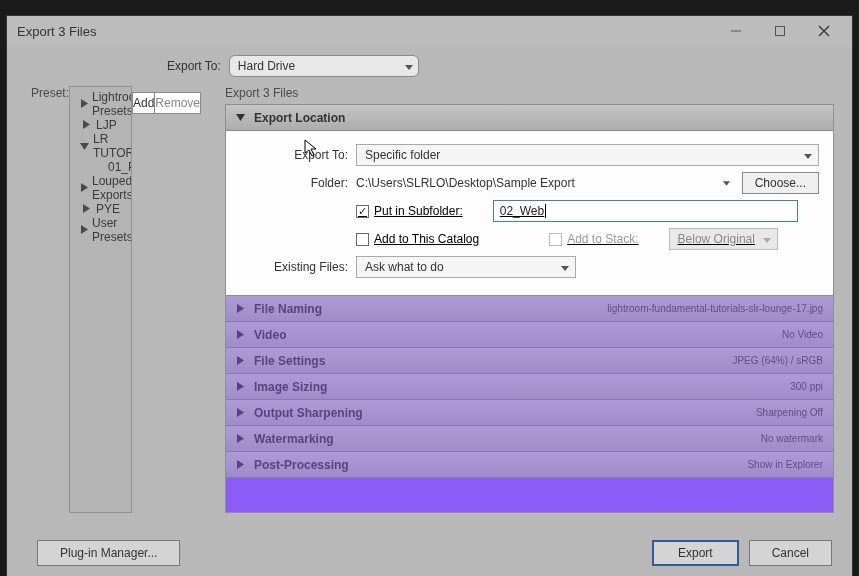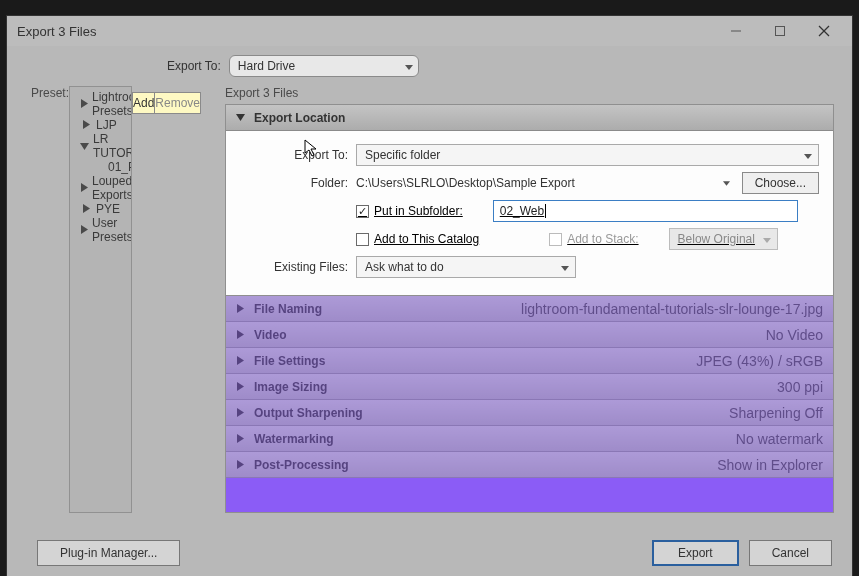--- a/index.html
+++ b/index.html
@@ -22,33 +22,33 @@
 .content { display: flex; height: 427px; }
 
 .left-col { width: 200px; padding: 0 6px 0 26px; display: flex; flex-direction: row; }
 .left-col .lbl { color: #4a4a4a; font-size: 12px; margin-bottom: 4px; margin-left: -2px; }
 .preset-tree { flex: 1; border: 1px solid #8f8f8f; background: #b4b4b4; padding: 6px 0; overflow: auto; opacity: 0.95; }
 .preset-item { display: flex; align-items: center; height: 21px; color: #333; padding-left: 10px; }
 .preset-item.child { padding-left: 38px; }
 .preset-item .tri { width: 12px; display: inline-flex; justify-content: center; margin-right: 4px; }
 .preset-item .tri svg { display: block; }
 .btn-row { display: flex; margin-top: 6px; }
-.btn-small { flex: 1; height: 22px; background: #fef9c3; border: 1px solid #8a8a8a; color: #333; display: flex; align-items: center; justify-content: center; }
+.btn-small { flex: 1; height: 22px; background: #ffffff; border: 1px solid #8a8a8a; color: #333; display: flex; align-items: center; justify-content: center; }
 .btn-small.disabled { color: #888; }
 .btn-small + .btn-small { border-left: none; }
 
 .right-col { flex: 1; padding: 0 18px 0 18px; display: flex; flex-direction: column; }
 .right-col .lbl { color: #4a4a4a; font-size: 12px; margin-bottom: 4px; }
 .panel-stack { flex: 1; border: 1px solid #8f8f8f; background: #8b5cf6; display: flex; flex-direction: column; }
 
 .panel-head { height: 26px; background: linear-gradient(#c4c4c4,#acacac); border-bottom: 1px solid #8a8a8a; display: flex; align-items: center; padding: 0 10px; color: #333; font-weight: bold; }
 .panel-head.muted { opacity: 0.6; }
 .panel-head .tri { width: 14px; display: inline-flex; margin-right: 4px; }
 .panel-head .hd-title { flex: 0 0 auto; }
-.panel-head .hd-summary { margin-left: auto; font-weight: normal; font-size: 14px; color: #444; }
+.panel-head .hd-summary { margin-left: auto; font-weight: normal; font-size: 10px; color: #444; }
 
 .panel-body { background: #fdfdfd; padding: 10px 14px 14px 14px; border-bottom: 1px solid #8f8f8f; }
 .form-row { display: flex; align-items: center; height: 28px; }
 .form-row .flabel { width: 116px; text-align: right; padding-right: 8px; color: #333; }
 .input-text { height: 22px; border: 1px solid #7aa8d8; padding: 0 6px; color: #222; background: #fff; flex: 1; display: flex; align-items: center; }
 .input-text.hl { border: 1px solid #3b7ec4; }
 .select-plain { height: 22px; border: 1px solid #a9a9a9; background: #f5f5f5; padding: 0 22px 0 8px; color: #333; display: inline-flex; align-items: center; position: relative; flex: 1; }
 .select-plain.narrow { flex: 0 0 220px; }
 .select-plain .caret { position: absolute; right: 6px; top: 50%; transform: translateY(-50%); }
 .path-row { display: flex; align-items: center; height: 28px; }
@@ -261,21 +261,21 @@
               <span class="hd-title">Video</span>
               <span class="hd-summary">No Video</span>
             </div>
             <div class="panel-head muted">
               <span class="tri">
                 <svg width="8" height="9" viewBox="0 0 8 9">
                   <path d="M1 0 L8 4.5 L1 9 Z" fill="#333"></path>
                 </svg>
               </span>
               <span class="hd-title">File Settings</span>
-              <span class="hd-summary">JPEG (43%) / sRGB</span>
+              <span class="hd-summary">JPEG (64%) / sRGB</span>
             </div>
             <div class="panel-head muted">
               <span class="tri">
                 <svg width="8" height="9" viewBox="0 0 8 9">
                   <path d="M1 0 L8 4.5 L1 9 Z" fill="#333"></path>
                 </svg>
               </span>
               <span class="hd-title">Image Sizing</span>
               <span class="hd-summary">300 ppi</span>
             </div>

